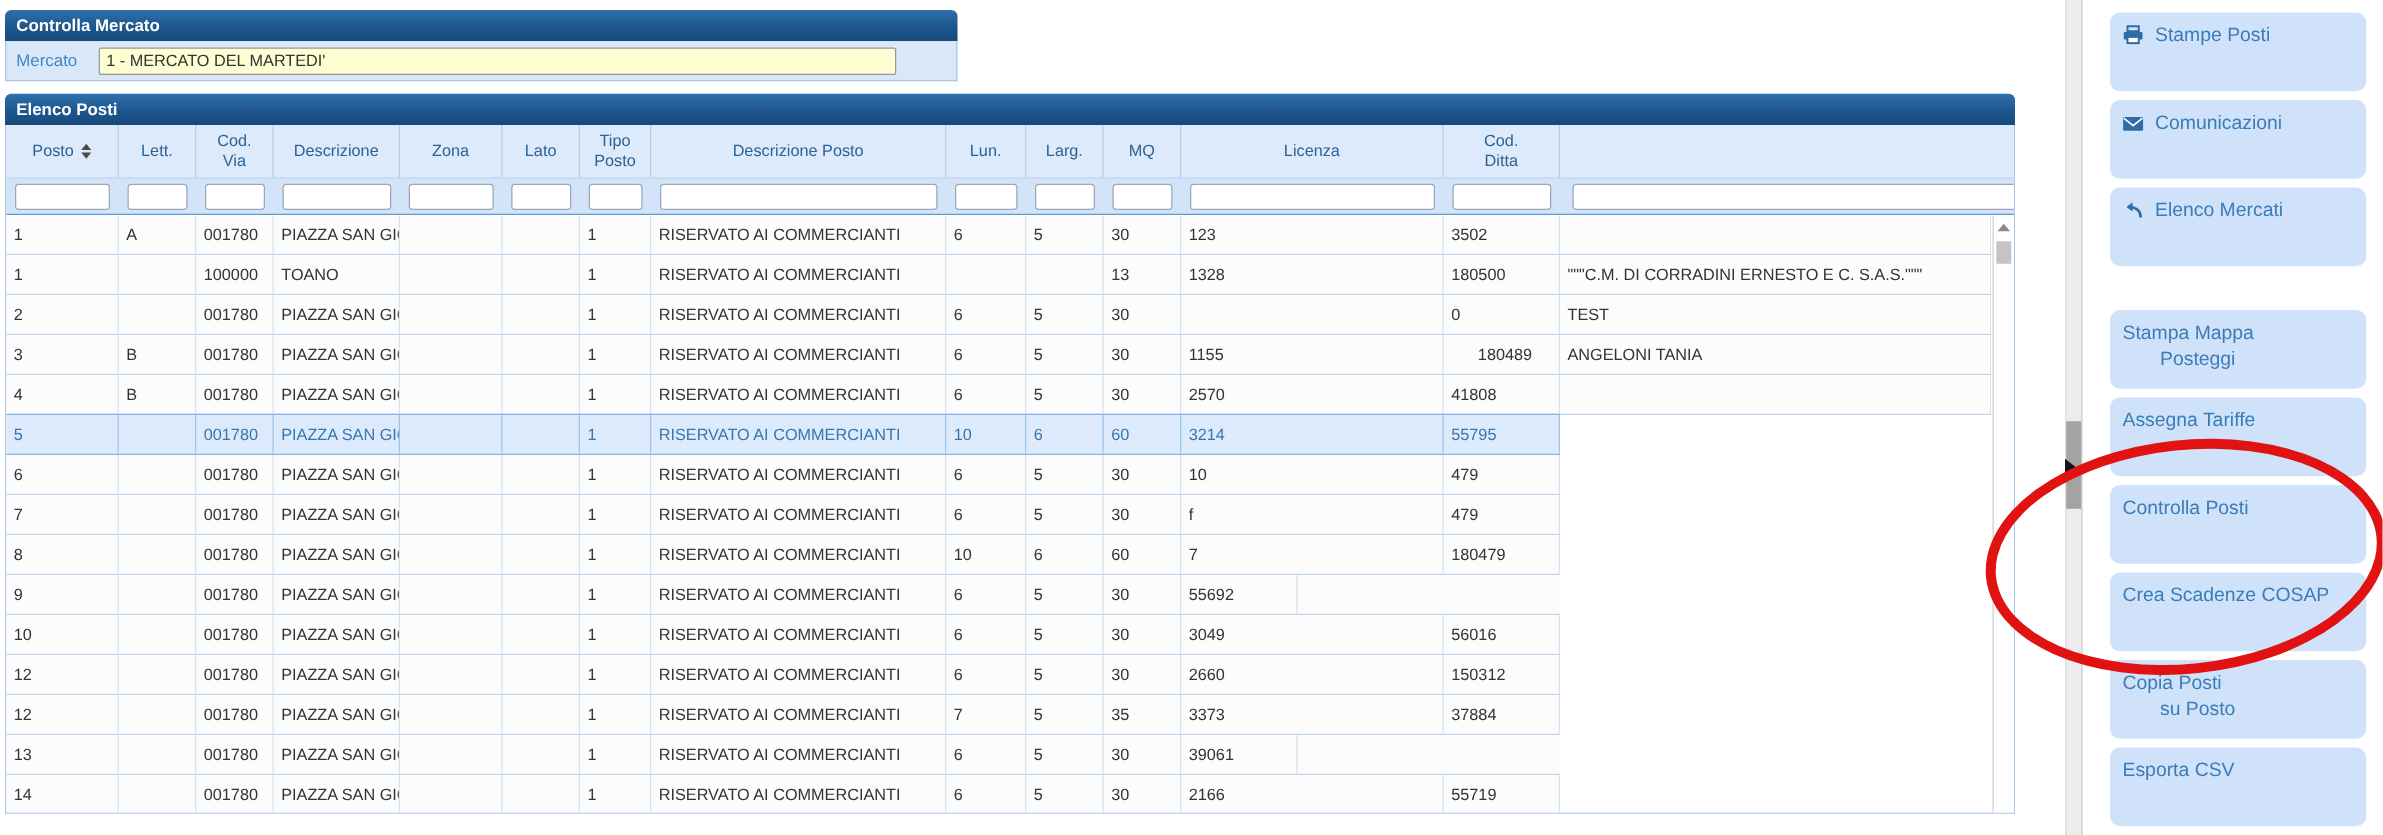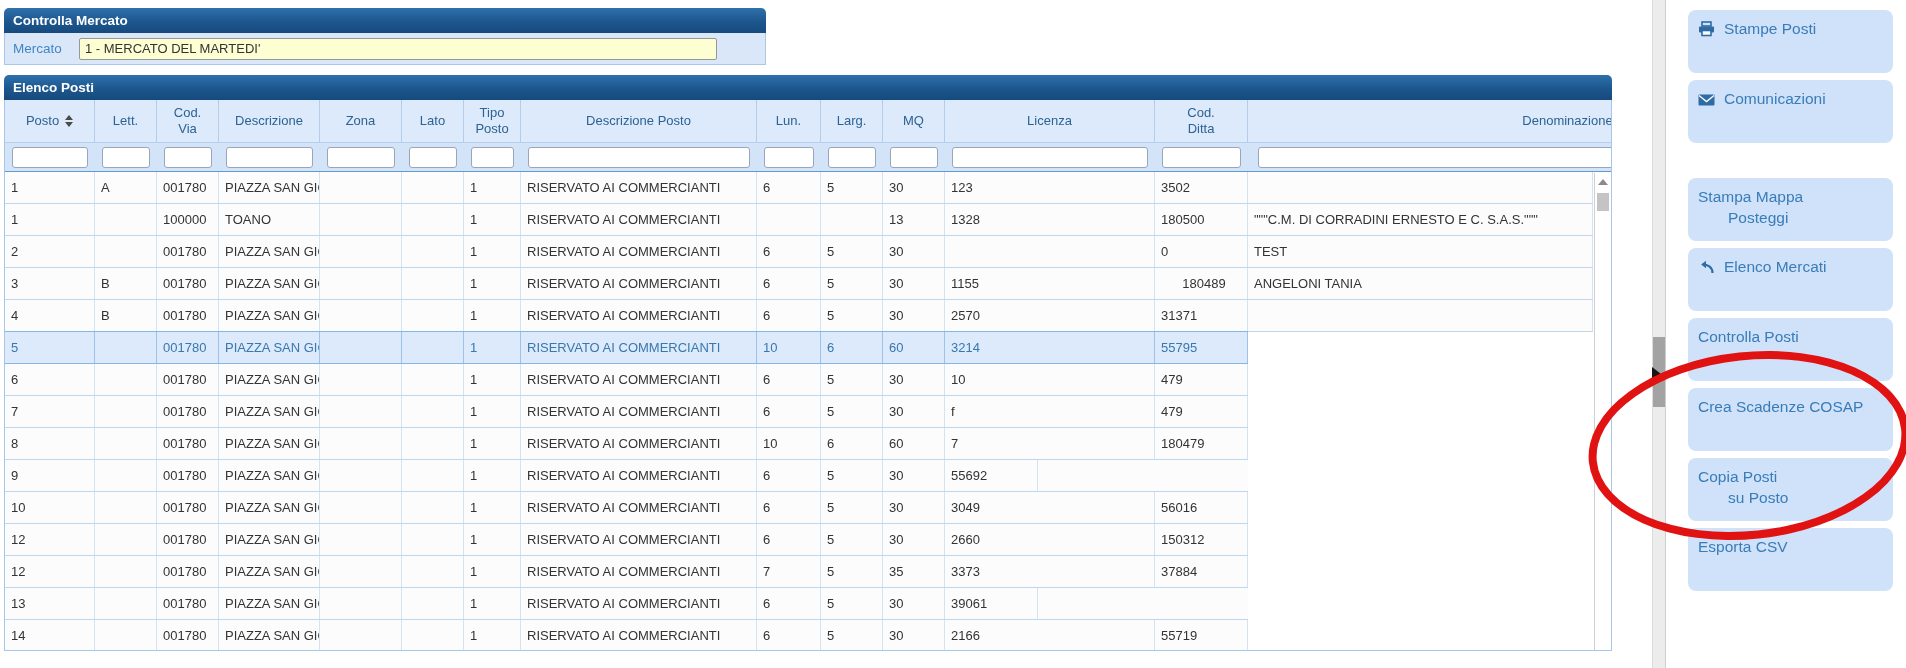--- a/index.html
+++ b/index.html
@@ -90,21 +90,20 @@
         <div class="hcell" style="width: 62px;"><span>Lato</span></div>
         <div class="hcell" style="width: 57px;"><span>Tipo
 Posto</span></div>
         <div class="hcell" style="width: 236px;"><span>Descrizione Posto</span></div>
         <div class="hcell" style="width: 64px;"><span>Lun.</span></div>
         <div class="hcell" style="width: 62px;"><span>Larg.</span></div>
         <div class="hcell" style="width: 62px;"><span>MQ</span></div>
         <div class="hcell" style="width: 210px;"><span>Licenza</span></div>
         <div class="hcell" style="width: 93px;"><span>Cod.
 Ditta</span></div>
-        <div class="hcell" style="width: 640px;"><span>Denominazione</span></div>
       </div>
     <div class="grid-filter" id="grid-filter">
         <div class="fcell" style="width: 90px;">
           <input class="finput" style="width: 76px;">
         </div>
         <div class="fcell" style="width: 62px;">
           <input class="finput" style="width: 48px;">
         </div>
         <div class="fcell" style="width: 62px;">
           <input class="finput" style="width: 48px;">
@@ -214,21 +213,21 @@
           <div class="dcell" style="width: 62px;">001780</div>
           <div class="dcell" style="width: 101px;">PIAZZA SAN GIO</div>
           <div class="dcell" style="width: 82px;"></div>
           <div class="dcell" style="width: 62px;"></div>
           <div class="dcell" style="width: 57px;">1</div>
           <div class="dcell" style="width: 236px;">RISERVATO AI COMMERCIANTI</div>
           <div class="dcell" style="width: 64px;">6</div>
           <div class="dcell" style="width: 62px;">5</div>
           <div class="dcell" style="width: 62px;">30</div>
           <div class="dcell" style="width: 210px;">2570</div>
-          <div class="dcell" style="width: 93px;">31371</div>
+          <div class="dcell" style="width: 93px;">41808</div>
           <div class="dcell" style="width: 345px;"></div>
         </div>
         <div class="drow selected" style="width: 1243px;">
           <div class="dcell" style="width: 90px;">5</div>
           <div class="dcell" style="width: 62px;"></div>
           <div class="dcell" style="width: 62px;">001780</div>
           <div class="dcell" style="width: 101px;">PIAZZA SAN GIO</div>
           <div class="dcell" style="width: 82px;"></div>
           <div class="dcell" style="width: 62px;"></div>
           <div class="dcell" style="width: 57px;">1</div>
@@ -394,30 +393,33 @@
             <rect x="1" y="5.5" width="15" height="6" rx="1" fill="#2f6ca6"></rect>
             <rect x="4" y="9.5" width="9" height="5" fill="#fff" stroke="#2f6ca6" stroke-width="1.6"></rect>
           </svg></span>Stampe Posti</span>
     </div>
     <div class="sbtn">
       <span class="line"><span class="icon"><svg width="17" height="14" viewBox="0 0 17 14">
             <rect x="0.5" y="1.5" width="16" height="11" rx="1" fill="#2f6ca6"></rect>
             <path d="M1 2.5 L8.5 8.5 L16 2.5" fill="none" stroke="#fff" stroke-width="1.4"></path>
           </svg></span>Comunicazioni</span>
     </div>
-    <div class="sbtn gap">
-      <span class="line">Stampa Mappa</span>
-      <span class="line indent">Posteggi</span>
-    </div>
     <div class="sbtn">
       <span class="line"><span class="icon"><svg width="17" height="15" viewBox="0 0 17 15">
             <path d="M14.5 13 C14.5 6.5 9.5 4.5 4.5 4.5" fill="none" stroke="#2f6ca6" stroke-width="2.2"></path>
             <path d="M8 0.8 L3.2 4.5 L8 8.2 Z" fill="#2f6ca6"></path>
           </svg></span>Elenco Mercati</span>
     </div>
+    <div class="sbtn gap">
+      <span class="line">Stampa Mappa</span>
+      <span class="line indent">Posteggi</span>
+    </div>
+    <div class="sbtn">
+      <span class="line">Assegna Tariffe</span>
+    </div>
     <div class="sbtn">
       <span class="line">Controlla Posti</span>
     </div>
     <div class="sbtn">
       <span class="line">Crea Scadenze COSAP</span>
     </div>
     <div class="sbtn">
       <span class="line">Copia Posti</span>
       <span class="line indent">su Posto</span>
     </div>

